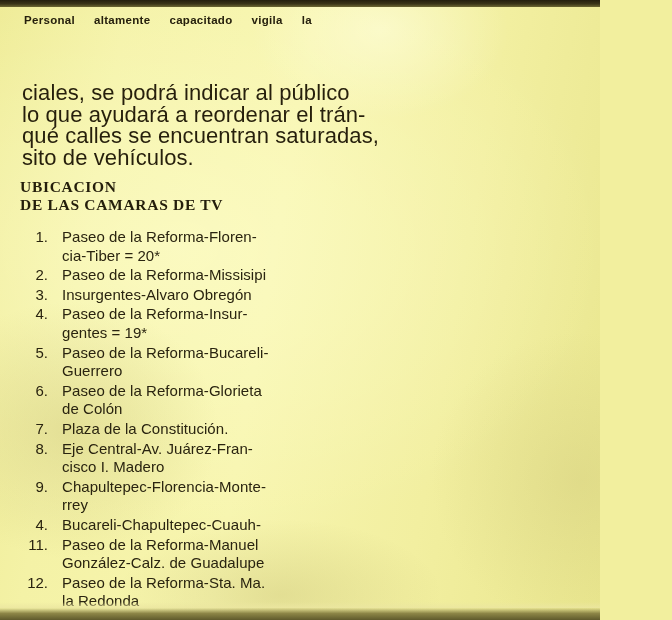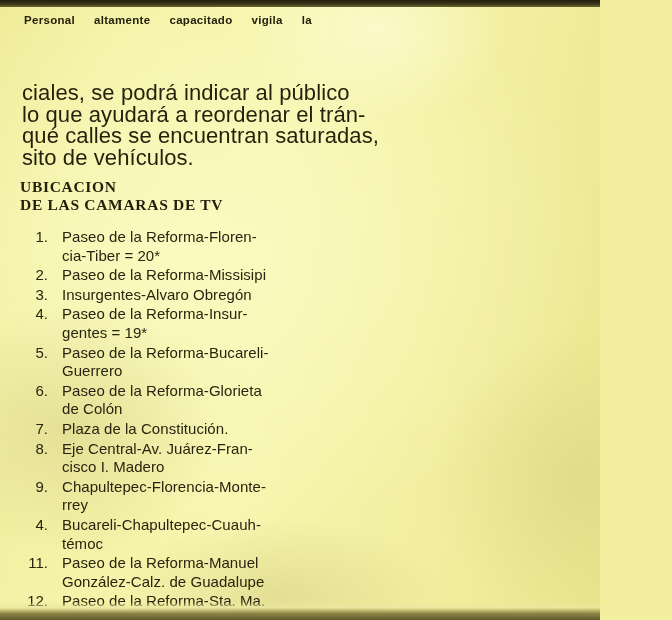--- a/index.html
+++ b/index.html
@@ -272,21 +272,20 @@
             <span class="li-num">9.</span>
             <span class="li-text">
               <span class="ln just">Chapultepec-Florencia-Monte-</span>
               <span class="ln">rrey</span>
             </span>
           </li>
           <li>
             <span class="li-num">4.</span>
             <span class="li-text">
               <span class="ln just">Bucareli-Chapultepec-Cuauh-</span>
-              <span class="ln">témoc</span>
             </span>
           </li>
           <li>
             <span class="li-num">11.</span>
             <span class="li-text">
               <span class="ln just">Paseo de la Reforma-Manuel</span>
               <span class="ln">González-Calz. de Guadalupe</span>
             </span>
           </li>
           <li>

